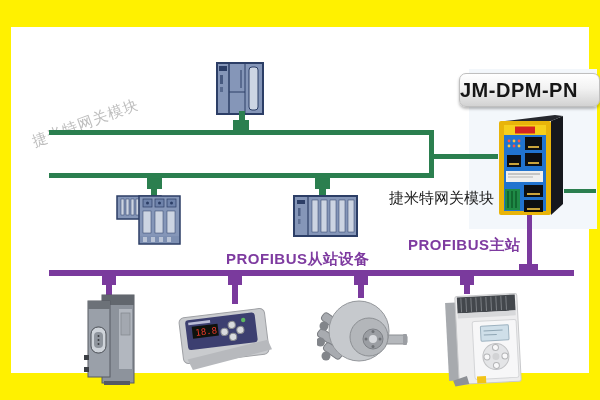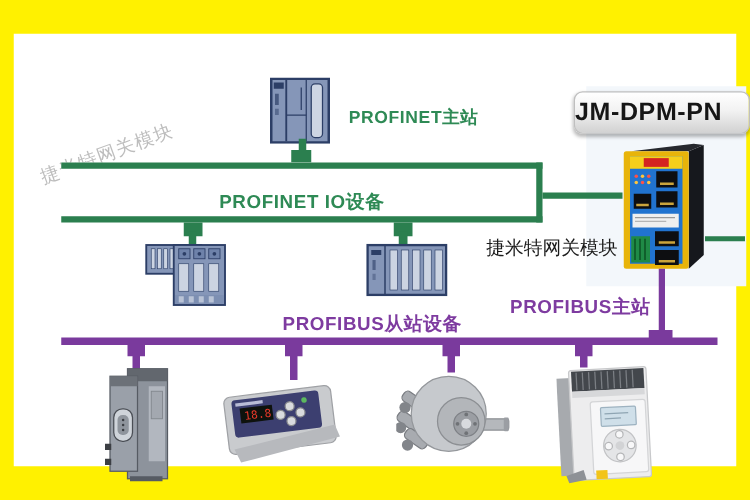--- a/index.html
+++ b/index.html
@@ -41,24 +41,22 @@
       <rect x="3" y="4" width="8" height="5" fill="#2c3e66"></rect>
       <rect x="4" y="13" width="3" height="9" fill="#2c3e66" opacity=".7"></rect>
       <rect x="4" y="25" width="3" height="5" fill="#2c3e66" opacity=".5"></rect>
       <line x1="13" y1="30" x2="29" y2="30" stroke="#2c3e66"></line>
       <line x1="25" y1="8" x2="25" y2="26" stroke="#2c3e66"></line>
       <rect x="33" y="5" width="9" height="43" rx="3" fill="#cdd5e3" stroke="#2c3e66"></rect>
     </svg>
 
     <div class="g-line" style="left:228px;top:84px;width:6px;height:12px;"></div>
     <div class="g-line" style="left:222px;top:93px;width:16px;height:10px;"></div>
-    <div class="abs g-text" style="left:268px;top:58px;font-size:14px;">PROFINET主站</div>
 
     <div class="io-box"></div>
-    <div class="io-box-label g-text">PROFINET  IO设备</div>
 
     <div class="g-line" style="left:136px;top:151px;width:15px;height:11px;"></div>
     <div class="g-line" style="left:140px;top:158px;width:6px;height:12px;"></div>
     <div class="g-line" style="left:304px;top:151px;width:15px;height:11px;"></div>
     <div class="g-line" style="left:308px;top:158px;width:7px;height:12px;"></div>
 
     <svg class="abs" style="left:105px;top:168px;" width="65" height="50" viewBox="0 0 65 50">
       <rect x="1" y="1" width="44" height="23" fill="#8596b8" stroke="#2c3e66" stroke-width="1.5"></rect>
       <rect x="5" y="4" width="3" height="16" fill="#ccd4e2" stroke="#2c3e66" stroke-width=".5"></rect>
       <rect x="10" y="4" width="3" height="16" fill="#ccd4e2" stroke="#2c3e66" stroke-width=".5"></rect>

